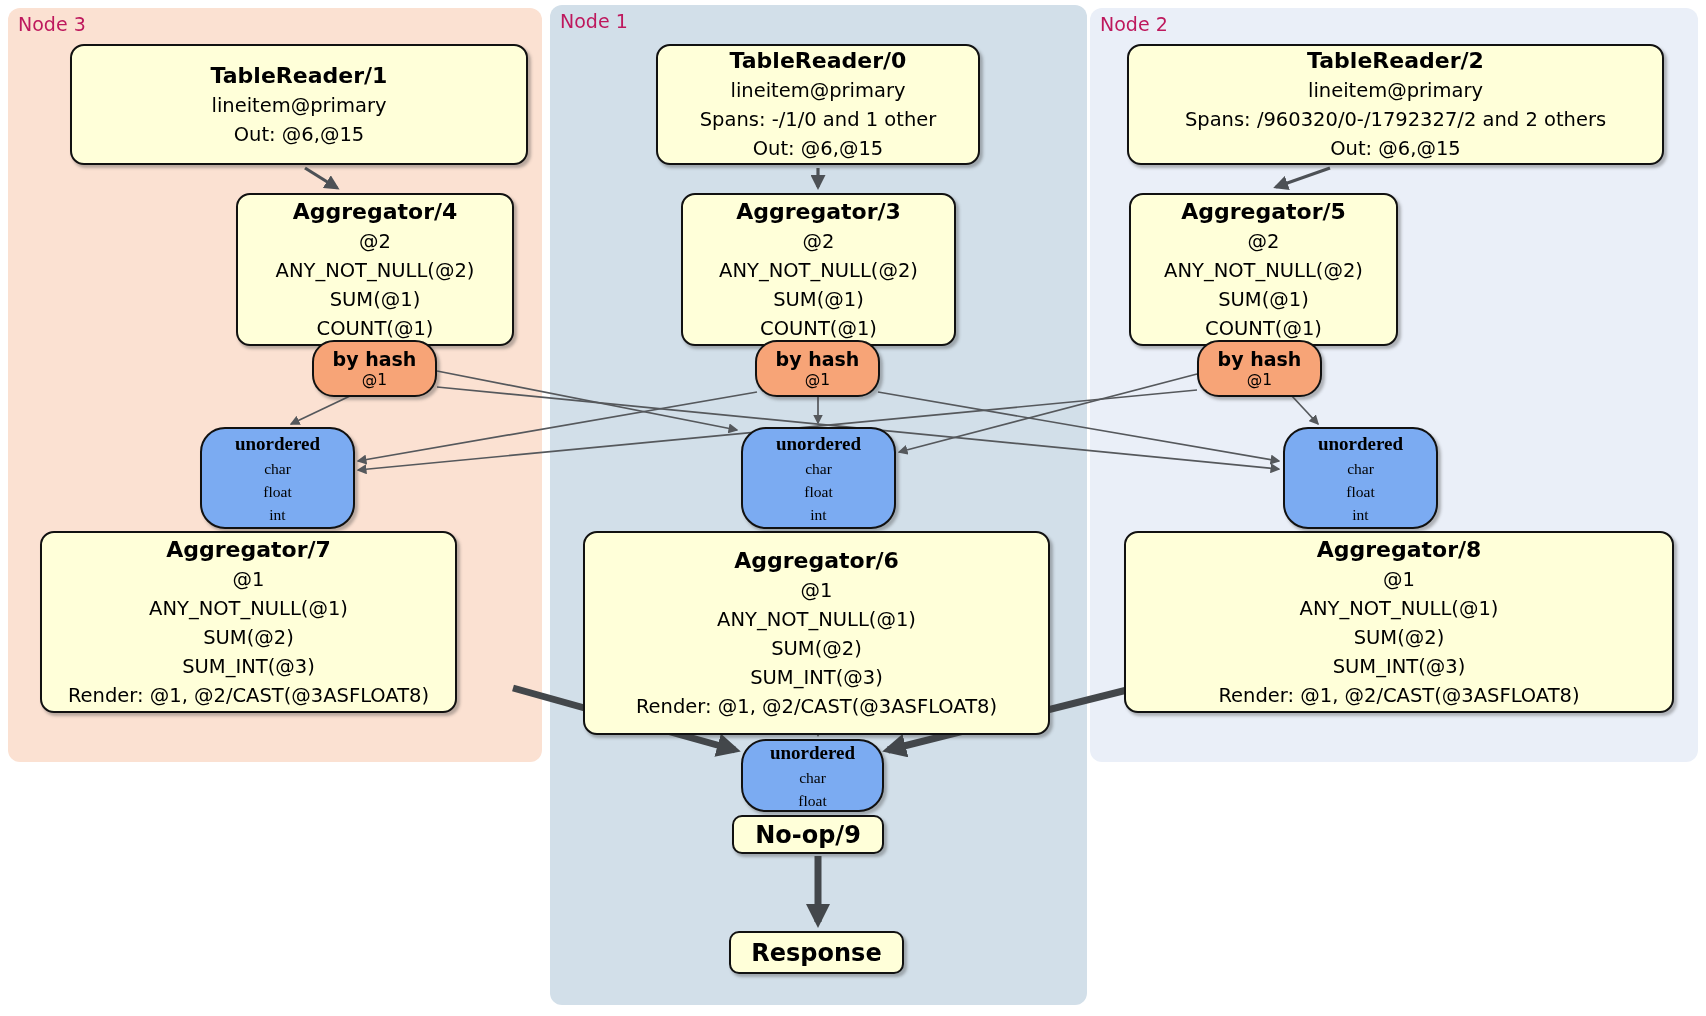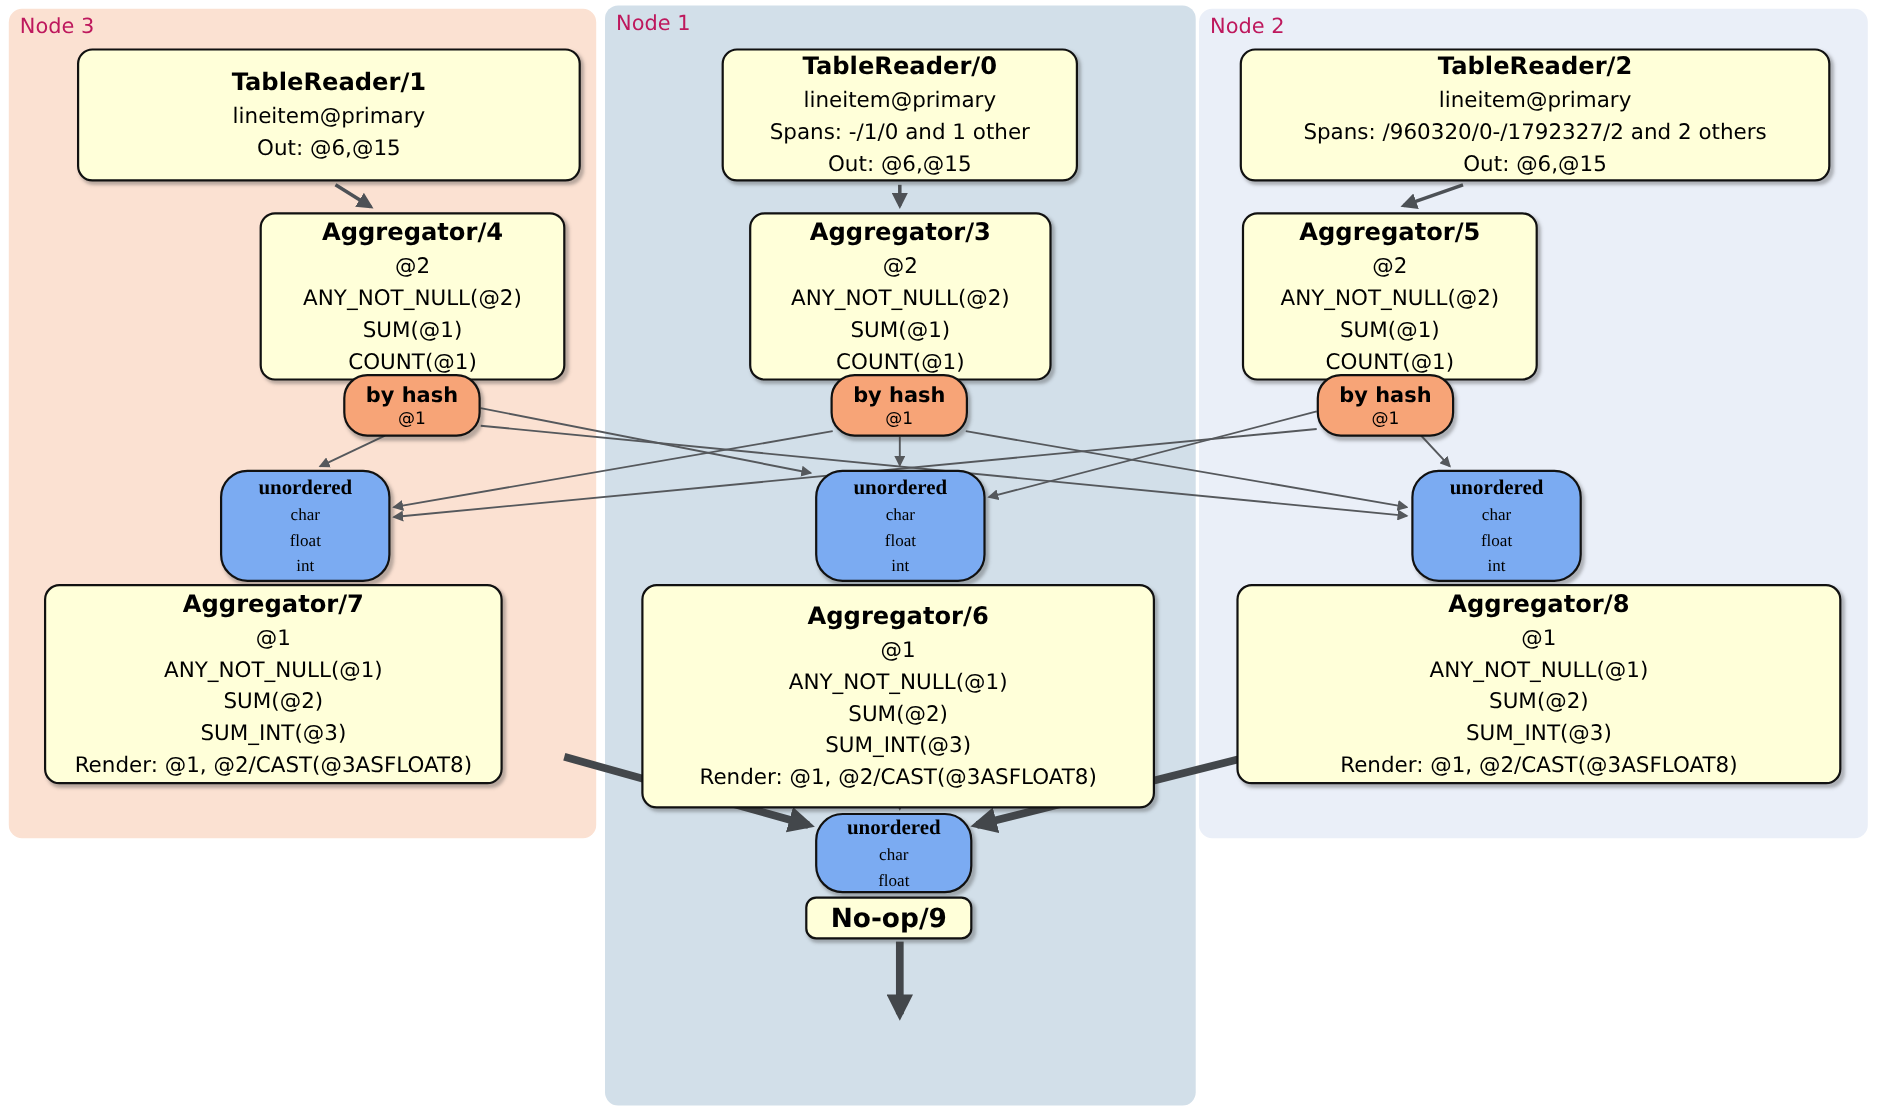--- a/index.html
+++ b/index.html
@@ -175,14 +175,17 @@
   </div>
 
   <div class="node sync" style="left:741px;top:739px;width:143px;height:73px">
     <div class="title">unordered</div>
     <div class="line">char</div>
     <div class="line">float</div>
   </div>
   <div class="node mini" style="left:732px;top:815px;width:152px;height:39px">
     <div class="title">No-op/9</div>
   </div>
+  <div class="node mini" style="left:729px;top:931px;width:175px;height:43px">
+    <div class="title">Response</div>
+  </div>
 
 </div>
 
 </body></html>

